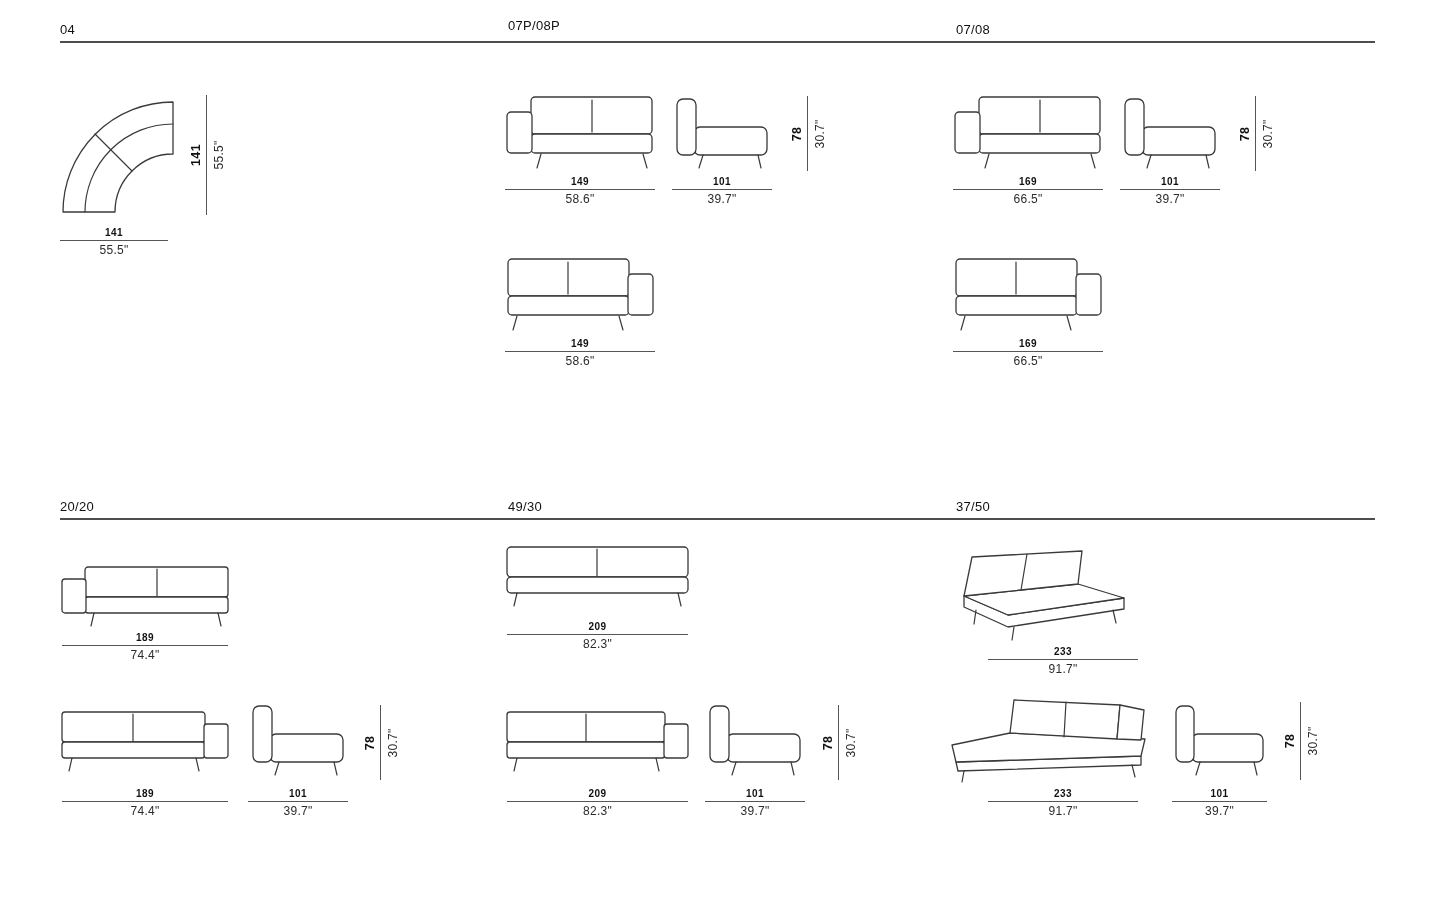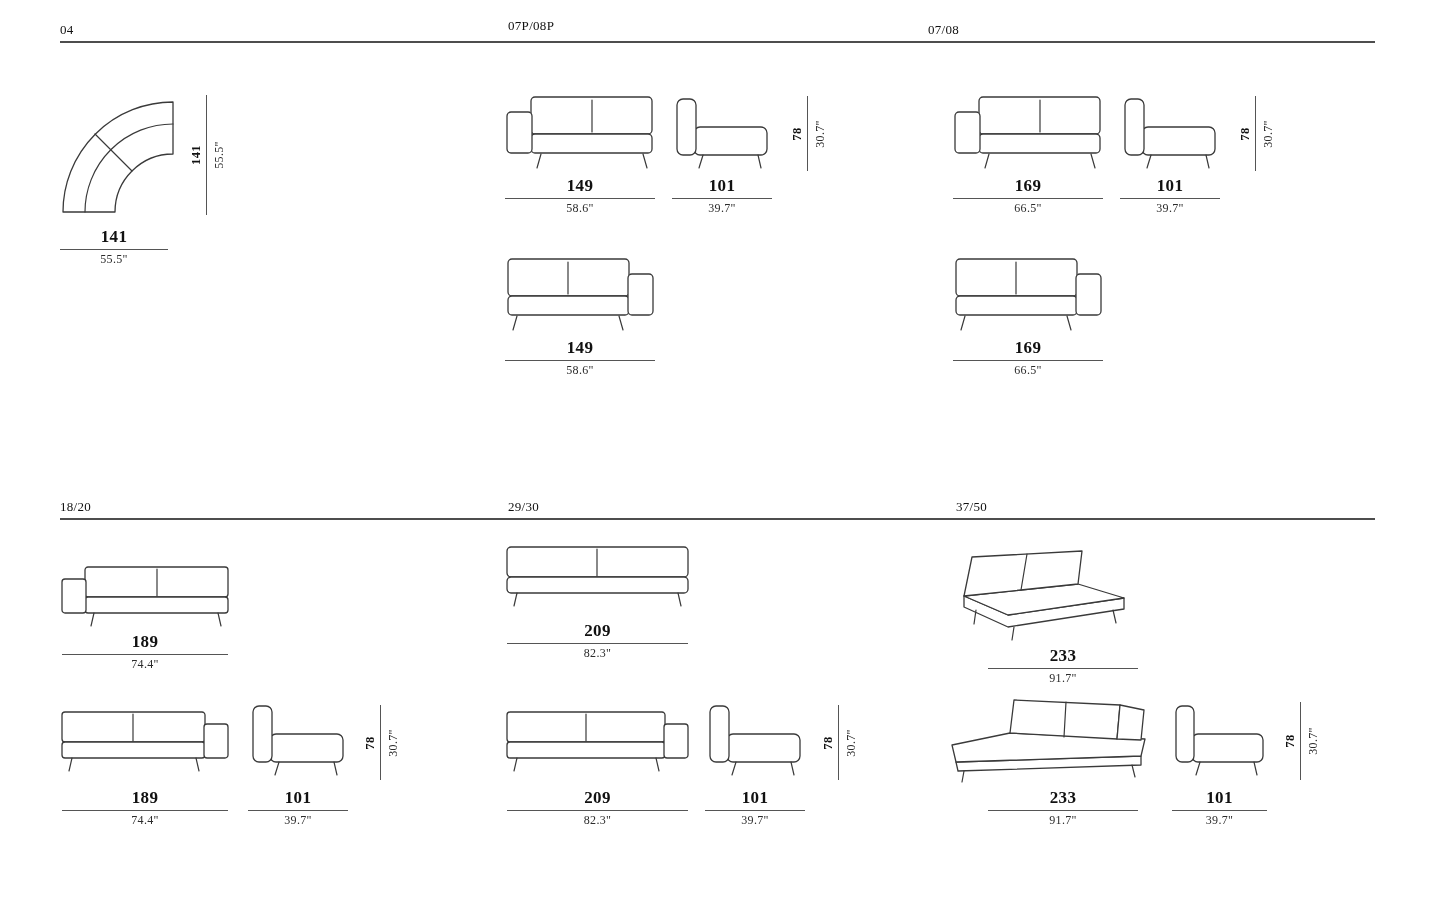--- a/index.html
+++ b/index.html
@@ -1,26 +1,26 @@
 <!DOCTYPE html>
 <html><head>
 <meta charset="utf-8">
 <style>
   html,body { margin:0; padding:0; background:#ffffff; }
   .canvas {
     position:relative; width:1440px; height:900px; background:#ffffff;
-    font-family:Liberation Serif, serif; color:#111;
+    font-family:Liberation Sans, sans-serif; color:#111;
     overflow:hidden;
   }
   .sec-label { position:absolute; font-size:13px; letter-spacing:.3px; color:#111; }
   .hrule { position:absolute; border-top:2px solid #4d4d4d; height:0; }
 
   
   .hdim { position:absolute; text-align:center; }
-  .hdim .cm { font-size:17px; font-weight:700; color:#111; letter-spacing:.4px; }
+  .hdim .cm { font-size:10px; font-weight:700; color:#111; letter-spacing:.4px; }
   .hdim .bar { border-top:1.3px solid #555; height:0; margin:2px 0 2px; }
   .hdim .inch { font-size:12px; color:#2b2b2b; letter-spacing:.3px; }
 
   
   .vdim { position:absolute; width:0; }
   .vline { position:absolute; top:0; bottom:0; left:0; width:0; border-left:1.3px solid #555; }
   .vtext { position:absolute; top:50%; white-space:nowrap;
            transform:translate(-50%,-50%) rotate(-90deg); }
   .vcm  { left:-10px; font-size:12.5px; font-weight:700; color:#111; letter-spacing:.4px; }
   .vinch{ left:13px; font-size:12px; color:#2b2b2b; letter-spacing:.3px; }
@@ -30,21 +30,21 @@
   .draw .s { fill:#ffffff; stroke:#3a3a3a; stroke-width:1.3; stroke-linejoin:round; }
   .draw .l { fill:none; stroke:#3a3a3a; stroke-width:1.2; stroke-linecap:round; }
 </style>
 </head>
 <body>
 
 <div class="canvas">
 
   <div class="sec-label" style="left:60px;top:22px">04</div>
   <div class="sec-label" style="left:508px;top:18px">07P/08P</div>
-  <div class="sec-label" style="left:928px;top:22px">07/08</div>
+  <div class="sec-label" style="left:956px;top:22px">07/08</div>
   <div class="hrule" style="left:60px;top:41px;width:1315px"></div>
 
   <svg class="draw" style="left:60px;top:93px" width="115" height="122" viewBox="0 0 115 122">
     <path class="s" d="M 3,119 A 110,110 0 0 1 113,9 L 113,61 A 58,58 0 0 0 55,119 Z"></path>
     <path class="l" d="M 25,119 A 88,88 0 0 1 113,31"></path>
     <line class="l" x1="72" y1="78" x2="35" y2="41"></line>
   </svg>
   <div class="vdim" style="left:206px;top:95px;height:120px">
     <div class="vline"></div>
     <div class="vtext vcm">141</div>
@@ -143,22 +143,22 @@
       <line class="l" x1="36" y1="60" x2="32" y2="74"></line>
       <line class="l" x1="138" y1="60" x2="142" y2="74"></line>
     </g>
   </svg>
   <div class="hdim" style="left:953px;top:338px;width:150px">
     <div class="cm">169</div>
     <div class="bar"></div>
     <div class="inch">66.5"</div>
   </div>
 
-  <div class="sec-label" style="left:60px;top:499px">18/20</div>
-  <div class="sec-label" style="left:508px;top:499px">29/30</div>
+  <div class="sec-label" style="left:60px;top:499px">20/20</div>
+  <div class="sec-label" style="left:508px;top:499px">49/30</div>
   <div class="sec-label" style="left:956px;top:499px">37/50</div>
   <div class="hrule" style="left:60px;top:518px;width:1315px"></div>
 
   <svg class="draw" style="left:60px;top:565px" width="170" height="62" viewBox="0 0 170 62">
     <rect class="s" x="25" y="2" width="143" height="30" rx="3"></rect>
     <line class="l" x1="97" y1="4" x2="97" y2="31"></line>
     <rect class="s" x="25" y="32" width="143" height="16" rx="3"></rect>
     <rect class="s" x="2" y="14" width="24" height="34" rx="3"></rect>
     <line class="l" x1="34" y1="48" x2="31" y2="61"></line>
     <line class="l" x1="158" y1="48" x2="161" y2="61"></line>

